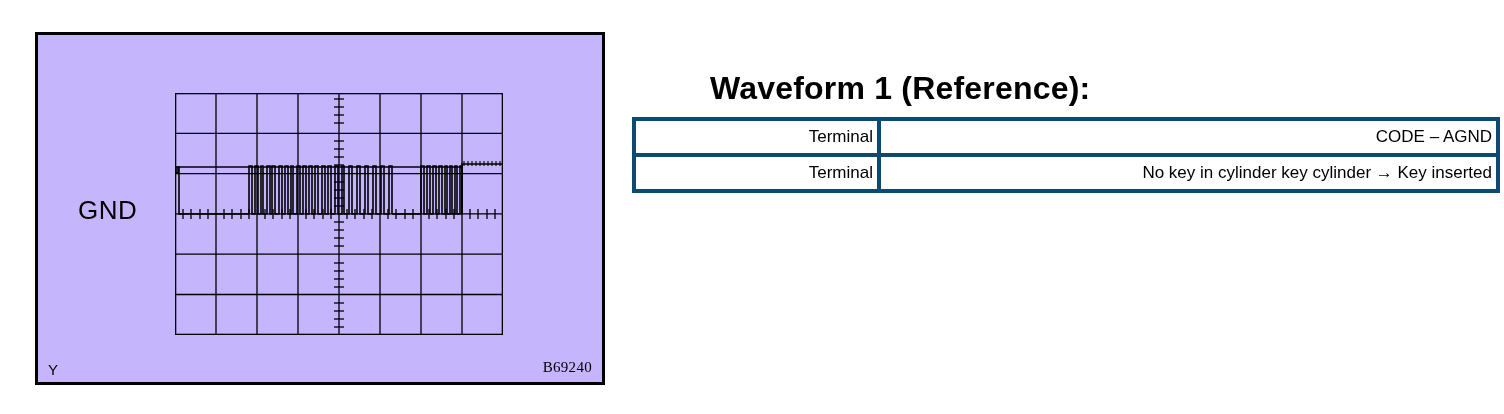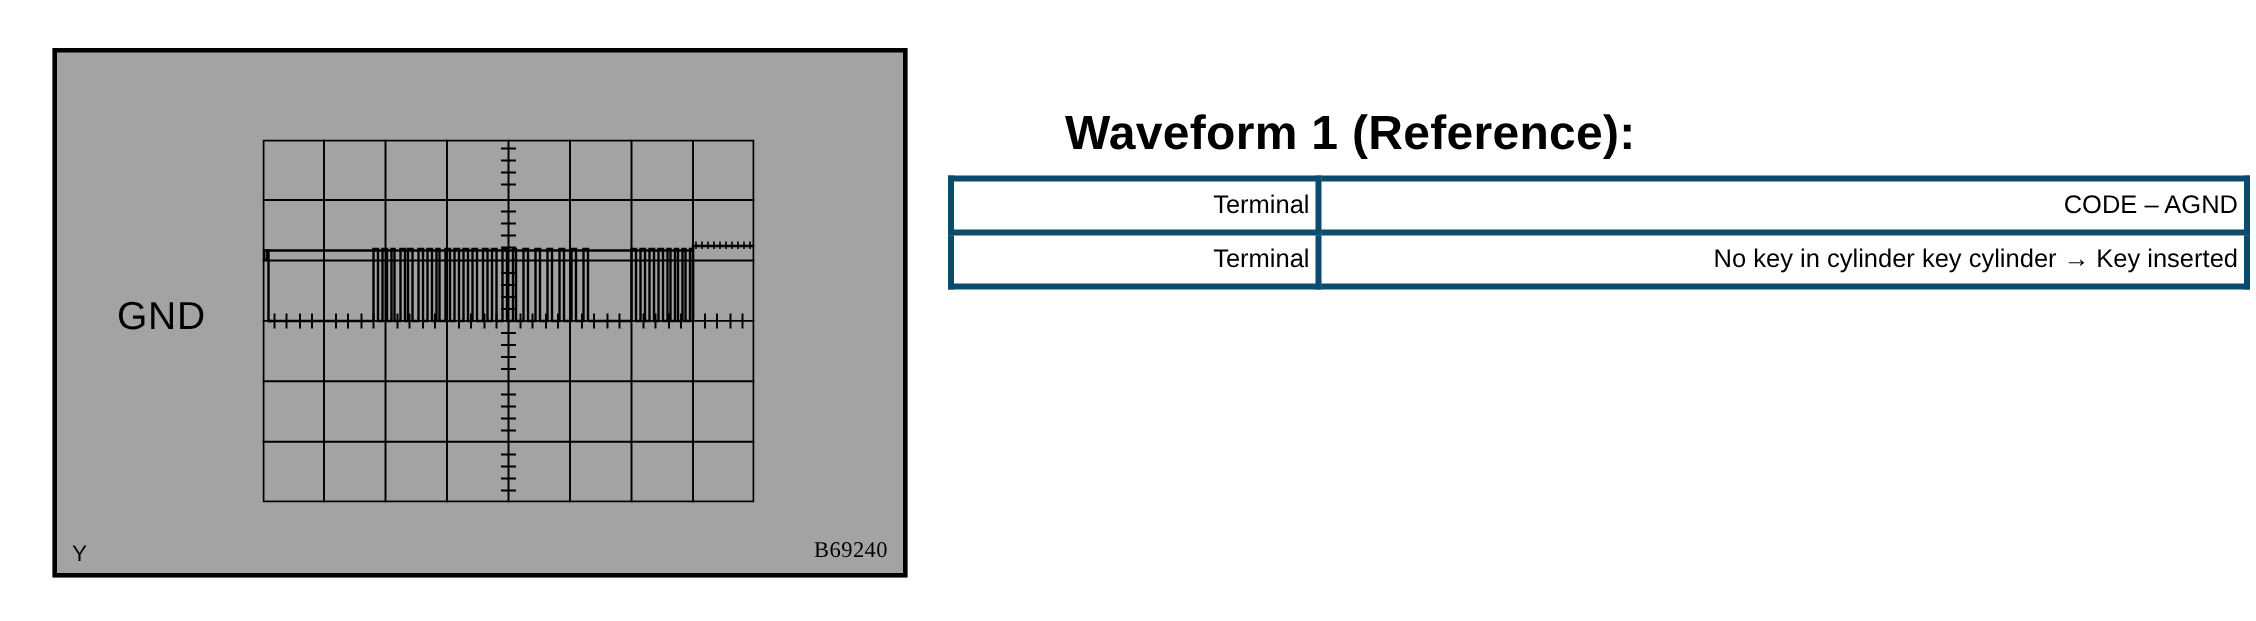--- a/index.html
+++ b/index.html
@@ -18,21 +18,21 @@
 
   
   #scope-panel {
     position: absolute;
     left: 35px;
     top: 32px;
     width: 570px;
     height: 353px;
     border: 3px solid #000000;
     box-sizing: border-box;
-    background: #a3a3a3;
+    background: #c4b5fd;
   }
 
   #gnd-label {
     position: absolute;
     left: 40px;
     top: 160px;
     font-size: 26px;
     letter-spacing: 0.5px;
     color: #000000;
   }

